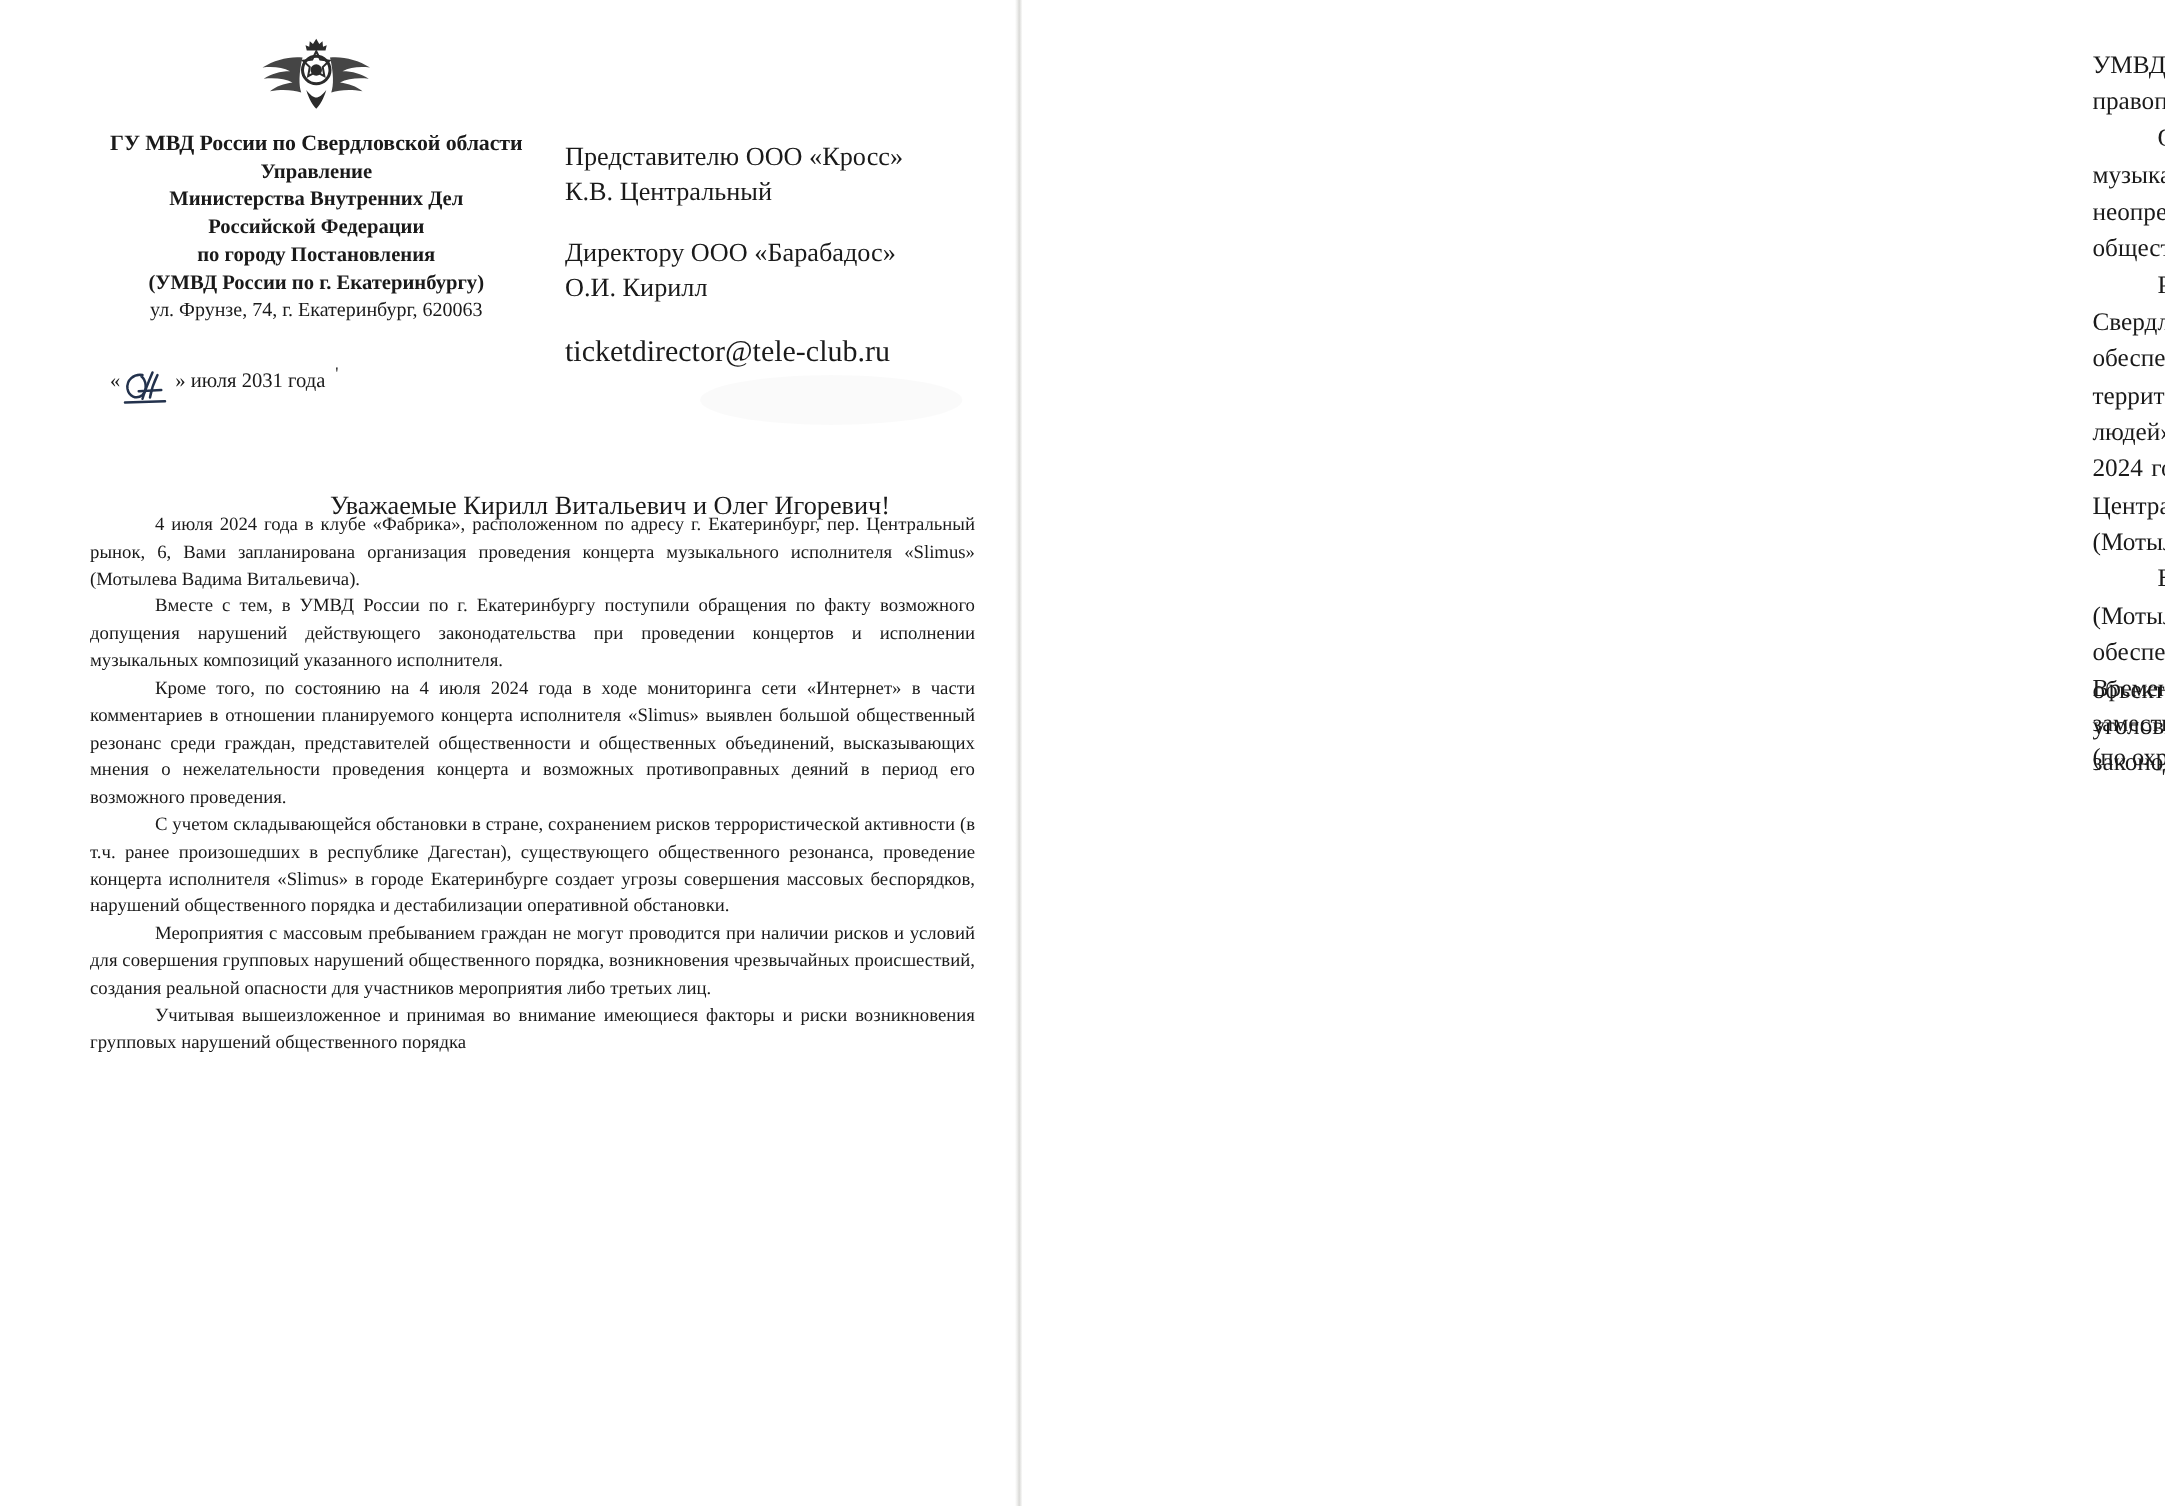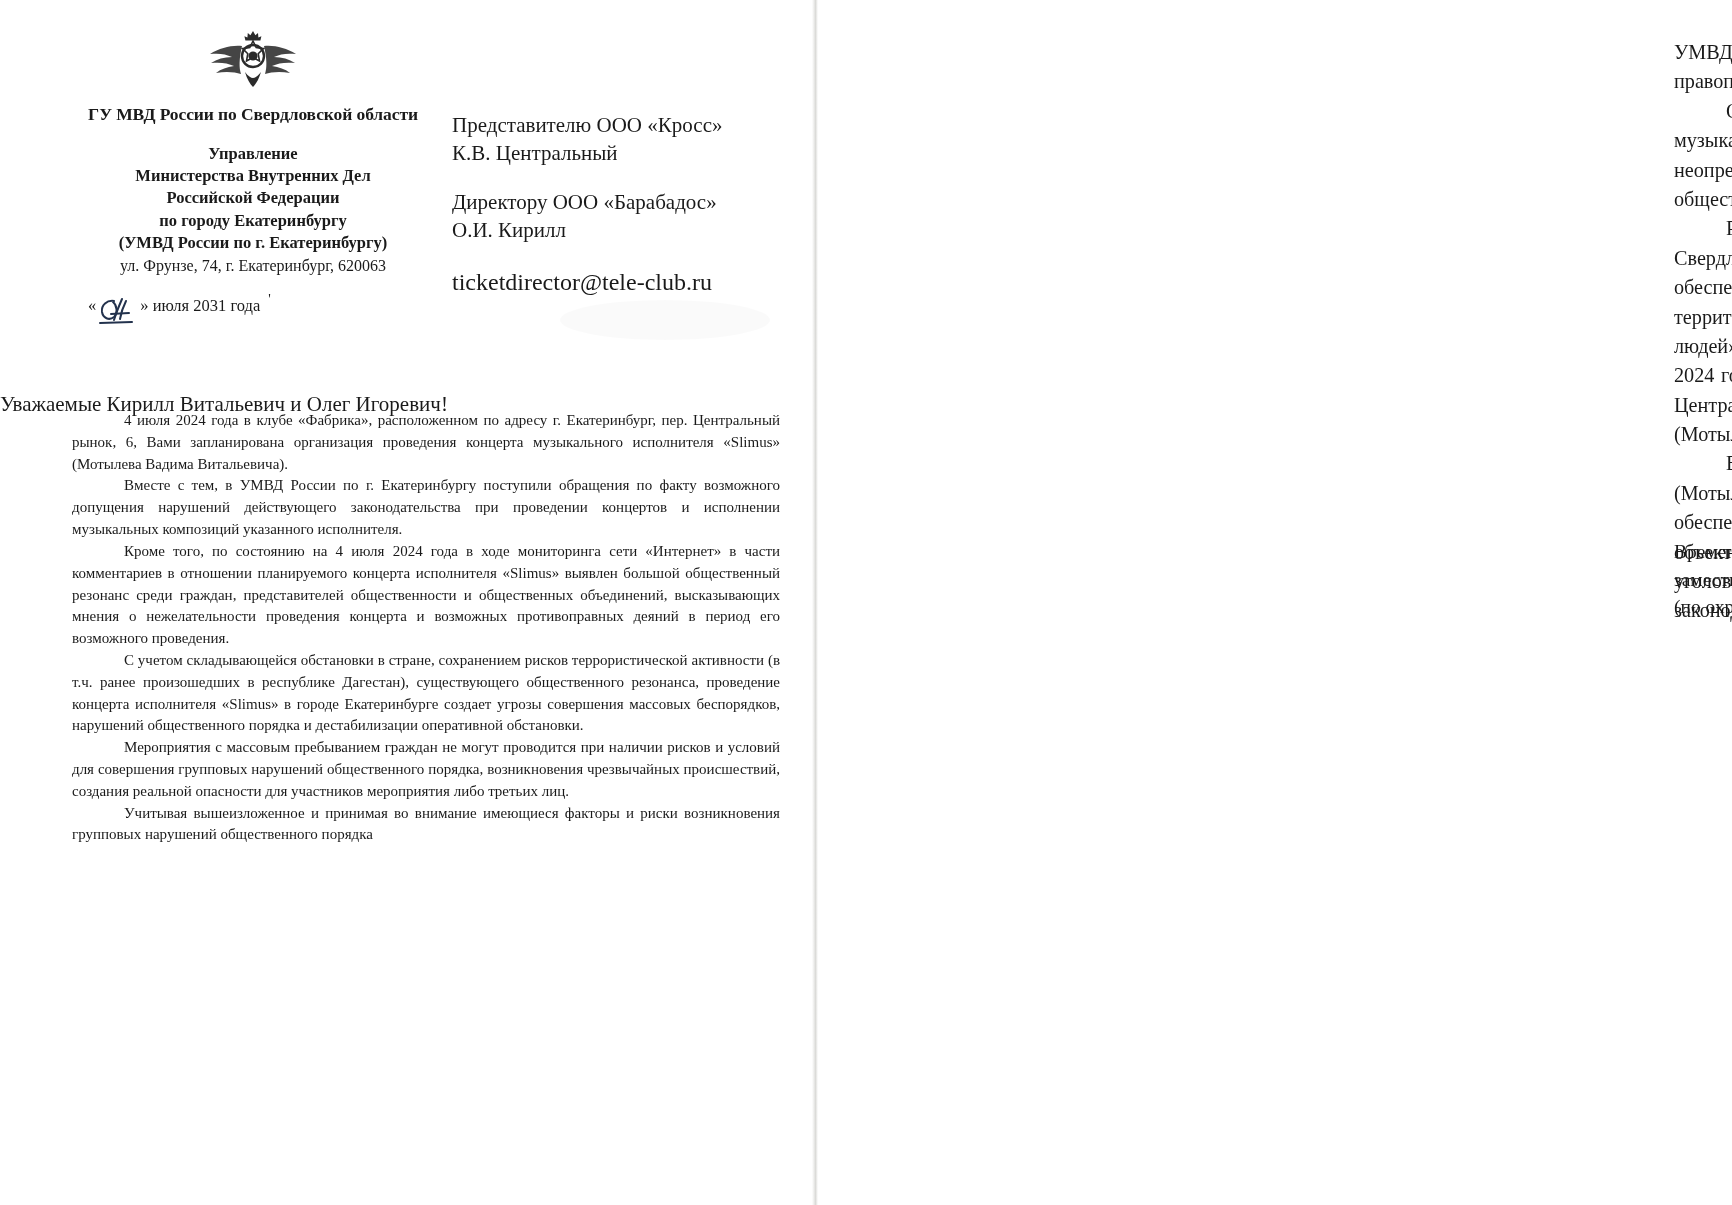--- a/index.html
+++ b/index.html
@@ -58,21 +58,20 @@
   .org-title {
     font-weight: bold;
     font-size: 17.5px;
     line-height: 1.25;
     letter-spacing: -0.1px;
   }
   .org-sub {
     font-weight: bold;
     font-size: 16.5px;
     line-height: 1.35;
-    margin-top: 17px;
     text-align: center;
   }
   .org-sub div { white-space: nowrap; }
   .org-address {
     font-size: 16px;
     margin-top: 3px;
     white-space: nowrap;
   }
 
   .date-line {
@@ -106,20 +105,21 @@
   }
   .addressee .block { margin-bottom: 22px; }
   .addressee .email { font-size: 24px; }
 
   
   .salutation {
     position: absolute;
     left: 0;
     top: 392px;
     width: 976px;
+    text-align: center;
     font-size: 21px;
   }
 
   .body-col {
     position: absolute;
     left: 72px;
     top: 410px;
     width: 708px;
     font-size: 15px;
     line-height: 1.455;
@@ -199,21 +199,21 @@
           <path d="M58 44 C60 51 63 56 66 59 C69 56 72 51 74 44 C71 48 68 50 66 50 C64 50 61 48 58 44z"></path>
         </g>
       </svg>
 
       <div class="org-title">ГУ МВД России по Свердловской области</div>
 
       <div class="org-sub">
         <div>Управление</div>
         <div>Министерства Внутренних Дел</div>
         <div>Российской Федерации</div>
-        <div>по городу Екатеринбургу</div>
+        <div>по городу Постановления</div>
         <div>(УМВД России  по г. Екатеринбургу)</div>
       </div>
 
       <div class="org-address">ул. Фрунзе, 74, г. Екатеринбург, 620063</div>
     </div>
 
     <div class="date-line">
       <span>«</span><span class="date-hand">
         <svg width="44" height="34" viewBox="0 0 44 34">
           <g fill="none" stroke="#23324d" stroke-width="2" stroke-linecap="round">

